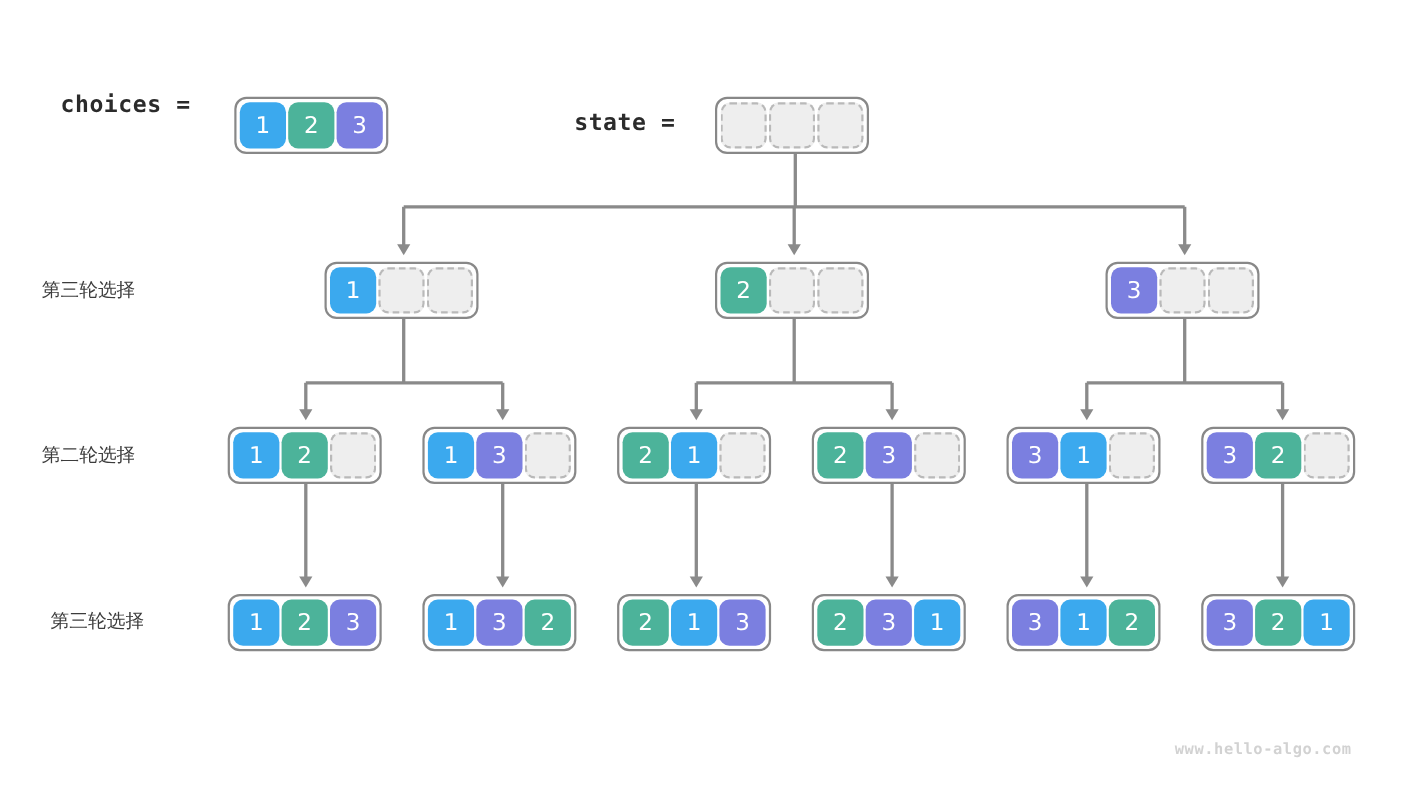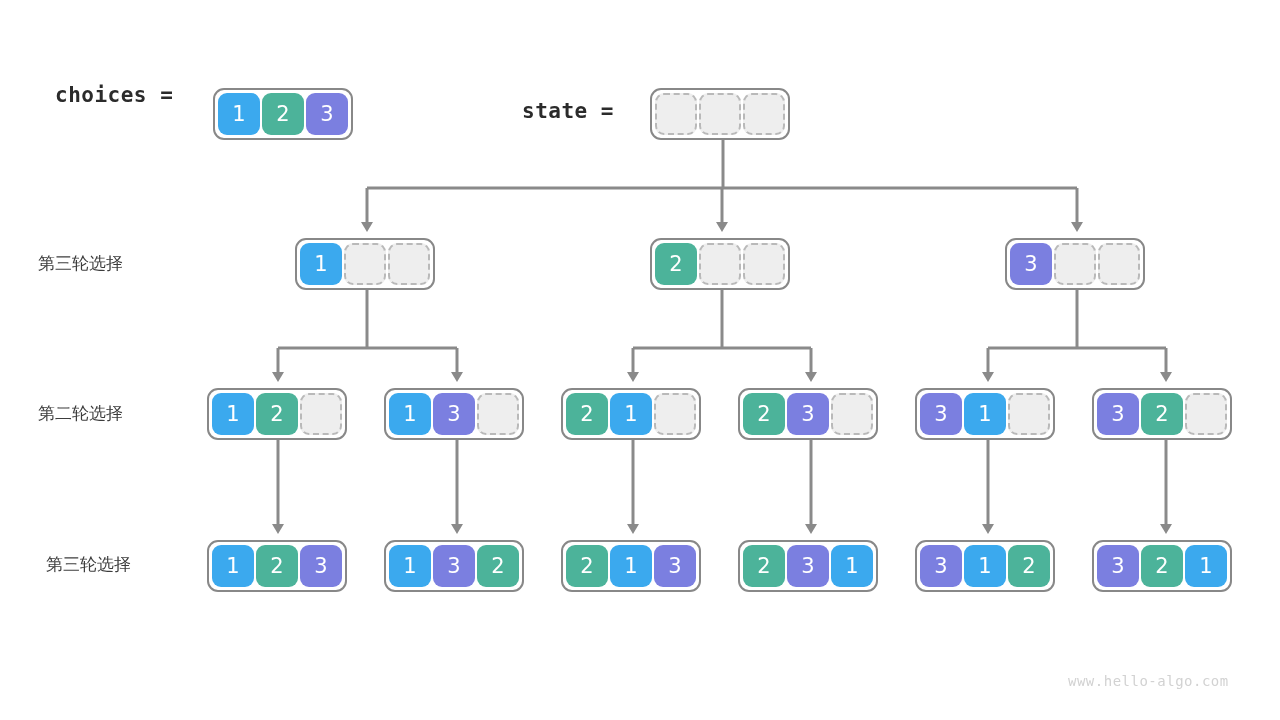--- a/index.html
+++ b/index.html
@@ -223,14 +223,14 @@
         <div class="cell" style="background: rgb(59, 169, 238);">1</div>
         <div class="cell" style="background: rgb(76, 179, 154);">2</div>
       </div>
       <div class="array" style="left: 1092px; top: 540px;">
         <div class="cell" style="background: rgb(123, 127, 224);">3</div>
         <div class="cell" style="background: rgb(76, 179, 154);">2</div>
         <div class="cell" style="background: rgb(59, 169, 238);">1</div>
       </div>
     </div>
 
-  <div class="watermark" style="left:1068px; top:673px;">www.hello-algo.com</div>
+  <div class="watermark" style="left:1068px; top:673px;font-weight:bold;">www.hello-algo.com</div>
 </div>
 
 </body></html>

